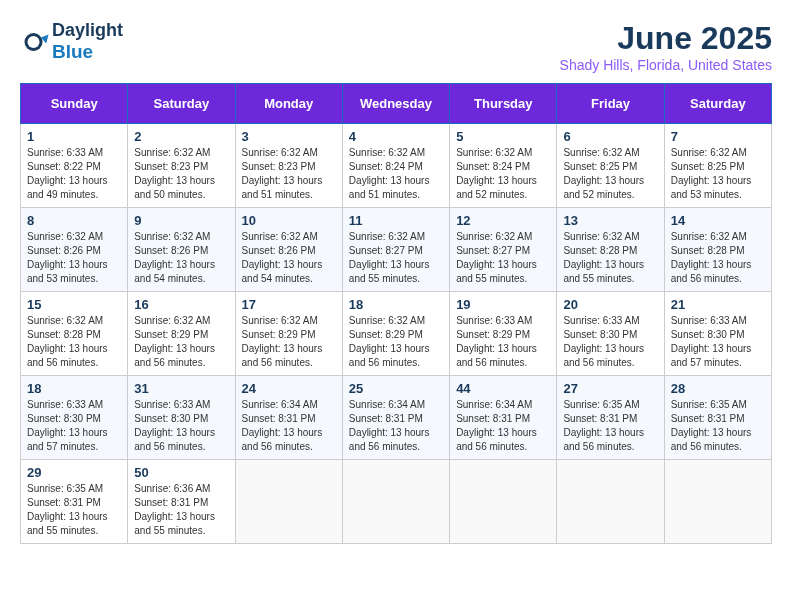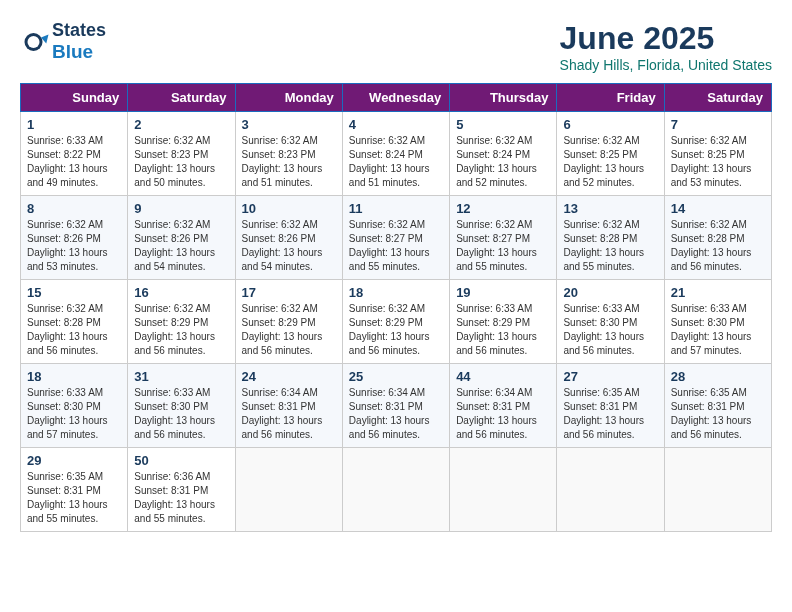--- a/index.html
+++ b/index.html
@@ -29,41 +29,42 @@
       font-size: 19px;
       font-weight: bold;
       color: #1a7abf;
     }
     .logo-icon {
       width: 30px;
       height: 30px;
       margin-right: 2px;
     }
     .title-block {
+      text-align: right;
       margin-left: 25px;
     }
     .month-year {
       font-size: 32px;
       font-weight: bold;
       color: #1a3a5c;
     }
     .location {
       font-size: 14px;
-      color: #0f766e;
+      color: #8b5cf6;
     }
     .calendar {
       width: 100%;
       border-collapse: collapse;
       border: 1px solid #ccc;
     }
     .calendar th {
-      background-color: #701a75;
+      background-color: #6d28d9;
       color: #fff;
-      text-align: right;
-      padding: 6px 8px;
+      text-align: center;
+      padding: 12px 8px;
       font-size: 13px;
       font-weight: bold;
       border: 1px solid #1a6bbf;
     }
     .calendar td {
       vertical-align: top;
       padding: 5px 6px;
       font-size: 10px;
       color: #333;
       border: 1px solid #ccc;
@@ -95,21 +96,21 @@
 
 <div class="header">
   <div class="logo">
     <svg class="logo-icon" viewBox="0 0 40 40">
       <circle cx="18" cy="20" r="12" fill="#1a3a5c"></circle>
       <circle cx="18" cy="20" r="8" fill="white"></circle>
       <polygon points="28,14 38,10 35,22" fill="#1a7abf"></polygon>
     </svg>
     <div>
       <div>
-        <span class="logo-text-general">States</span><br>
+        <span class="logo-text-general">Daylight</span><br>
         <span class="logo-text-blue">Blue</span>
       </div>
     </div>
   </div>
   <div class="title-block">
     <div class="month-year">June 2025</div>
     <div class="location">Shady Hills, Florida, United States</div>
   </div>
 </div>
 

